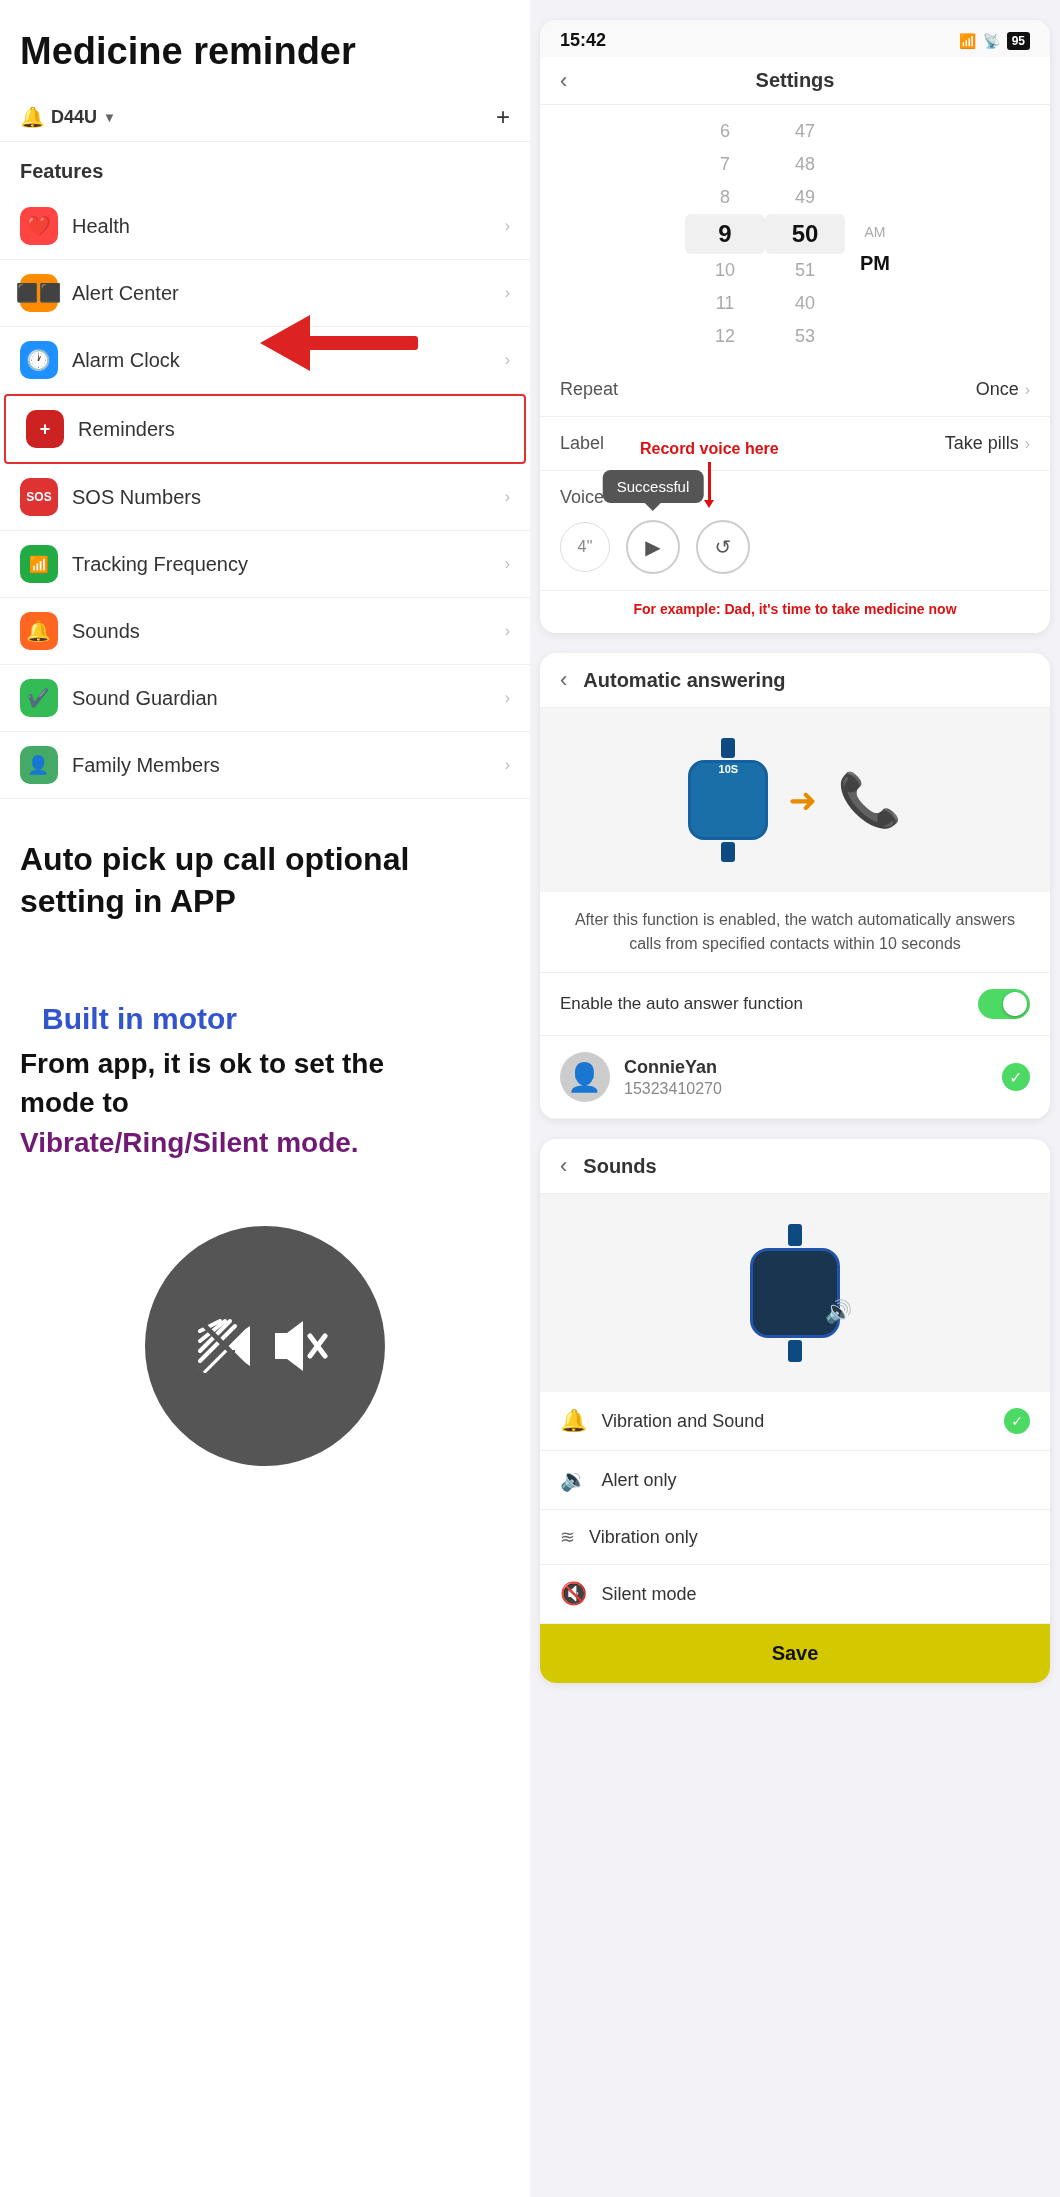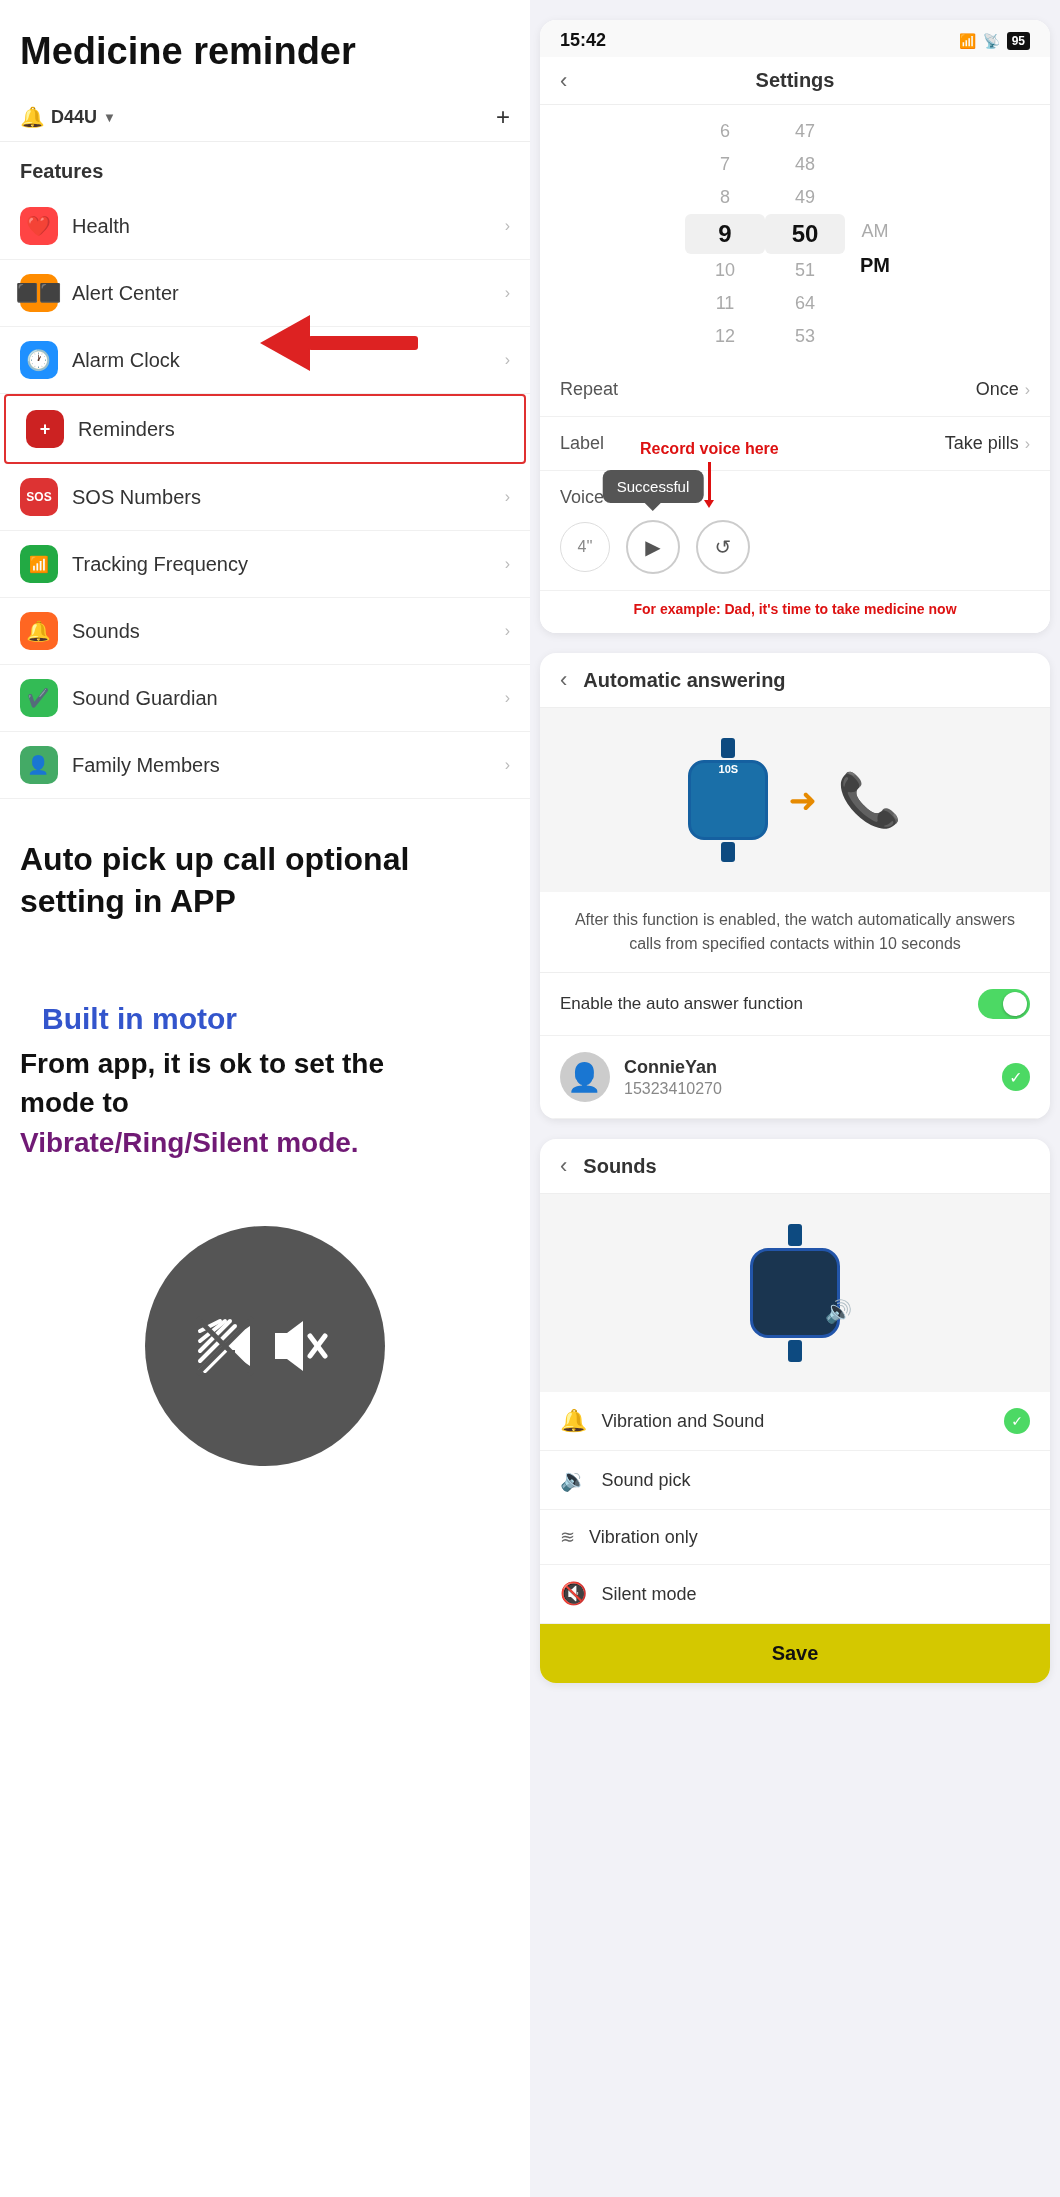--- a/index.html
+++ b/index.html
@@ -267,21 +267,21 @@
     .ampm-col {
       display: flex;
       flex-direction: column;
       align-items: center;
       justify-content: center;
       width: 60px;
       padding-top: 30px;
     }
     .ampm-cell {
       padding: 6px 0;
-      font-size: 18px;
+      font-size: 14px;
       color: #aaa;
       text-align: center;
     }
     .ampm-cell.selected {
       font-size: 20px;
       font-weight: 700;
       color: #111;
     }
 
     
@@ -706,21 +706,21 @@
           <div class="time-cell">11</div>
           <div class="time-cell">12</div>
         </div>
 
         <div class="time-col">
           <div class="time-cell">47</div>
           <div class="time-cell">48</div>
           <div class="time-cell">49</div>
           <div class="time-cell selected">50</div>
           <div class="time-cell">51</div>
-          <div class="time-cell">64</div>
+          <div class="time-cell">40</div>
           <div class="time-cell">53</div>
         </div>
 
         <div class="ampm-col">
           <div class="ampm-cell">AM</div>
           <div class="ampm-cell selected">PM</div>
         </div>
       </div>
     </div>
 
@@ -828,21 +828,21 @@
     </div>
 
     <div class="sound-option-row">
       <span class="sound-icon">🔔</span>
       <span class="sound-label">Vibration and Sound</span>
       <div class="sound-check">✓</div>
     </div>
 
     <div class="sound-option-row">
       <span class="sound-icon">🔉</span>
-      <span class="sound-label">Sound pick</span>
+      <span class="sound-label">Alert only</span>
     </div>
 
     <div class="sound-option-row">
       <span class="sound-icon" style="font-size:18px;">≋</span>
       <span class="sound-label">Vibration only</span>
     </div>
 
     <div class="sound-option-row">
       <span class="sound-icon">🔇</span>
       <span class="sound-label">Silent mode</span>

